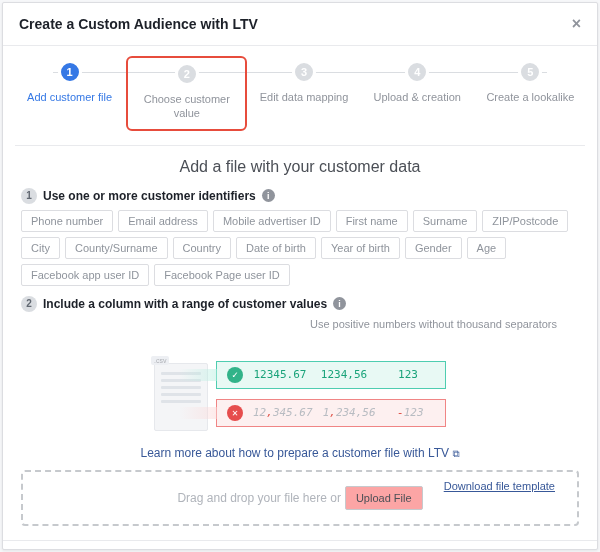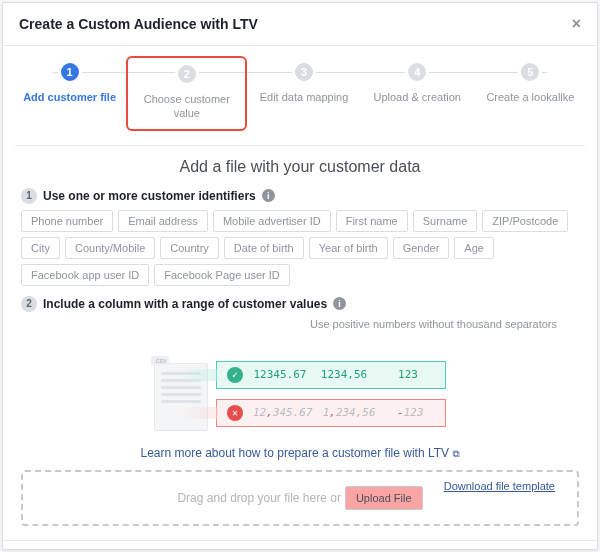--- a/index.html
+++ b/index.html
@@ -6,21 +6,21 @@
 body{font-family:Helvetica,Arial,sans-serif;background:#f6f7f9;display:flex;justify-content:center;padding:2px}
 .modal{width:596px;height:548px;background:#fff;border:1px solid #dcdde1;border-radius:2px;box-shadow:0 1px 3px rgba(0,0,0,.08);position:relative;overflow:hidden}
 .mh{display:flex;align-items:center;padding:12px 16px;border-bottom:1px solid #e9eaed;font-weight:600;color:#1d2129;font-size:14px}
 .mh .close{margin-left:auto;font-size:16px;color:#90949c;cursor:pointer}
 .stepper{display:flex;align-items:flex-start;padding:14px 10px 0;position:relative}
 .stepper::before{content:"";position:absolute;top:26px;left:50px;right:50px;height:1px;background:#dadde1;z-index:0}
 .step{flex:1;display:flex;flex-direction:column;align-items:center;z-index:1;position:relative}
 .circle{width:24px;height:24px;border-radius:50%;display:flex;align-items:center;justify-content:center;font-size:11px;font-weight:600;background:#dadde1;color:#fff;margin-bottom:6px;border:3px solid #fff}
 .step-active .circle{background:#3578e5}
 .step-label{font-size:11px;text-align:center;color:#90949c;line-height:1.3;max-width:95px}
-.step-active .step-label{color:#3578e5;font-weight:700}
+.step-active .step-label{color:#3578e5;font-weight:400}
 .step.highlighted{border:2px solid #e74c3c;border-radius:6px;padding:4px 2px 8px;margin-top:-4px}
 .divider{height:1px;background:#e9eaed;margin:14px 12px 0}
 .content{padding:12px 18px 8px}
 .title{text-align:center;font-size:16px;color:#4b4f56;font-weight:400;margin-bottom:12px}
 .sec{display:flex;align-items:center;gap:6px;margin:6px 0}
 .sec .num{width:16px;height:16px;border-radius:50%;background:#dadde1;color:#606770;font-size:10px;font-weight:600;display:flex;align-items:center;justify-content:center}
 .sec .label{font-size:12px;font-weight:600;color:#1d2129}
 .info{width:13px;height:13px;border-radius:50%;background:#90949c;color:#fff;font-size:9px;display:flex;align-items:center;justify-content:center;font-style:normal;font-weight:bold}
 .tags{display:flex;flex-wrap:wrap;gap:5px;margin:6px 0 10px}
 .tag{border:1px solid #dcdde1;color:#8f949c;font-size:11px;padding:4px 9px;border-radius:2px;background:#fff}
@@ -100,21 +100,21 @@
       <div class="info">i</div>
     </div>
     <div class="tags">
       <span class="tag">Phone number</span>
       <span class="tag">Email address</span>
       <span class="tag">Mobile advertiser ID</span>
       <span class="tag">First name</span>
       <span class="tag">Surname</span>
       <span class="tag">ZIP/Postcode</span>
       <span class="tag">City</span>
-      <span class="tag">County/Mobile</span>
+      <span class="tag">County/Surname</span>
       <span class="tag">Country</span>
       <span class="tag">Date of birth</span>
       <span class="tag">Year of birth</span>
       <span class="tag">Gender</span>
       <span class="tag">Age</span>
       <span class="tag">Facebook app user ID</span>
       <span class="tag">Facebook Page user ID</span>
     </div>
 
     <div class="sec">

